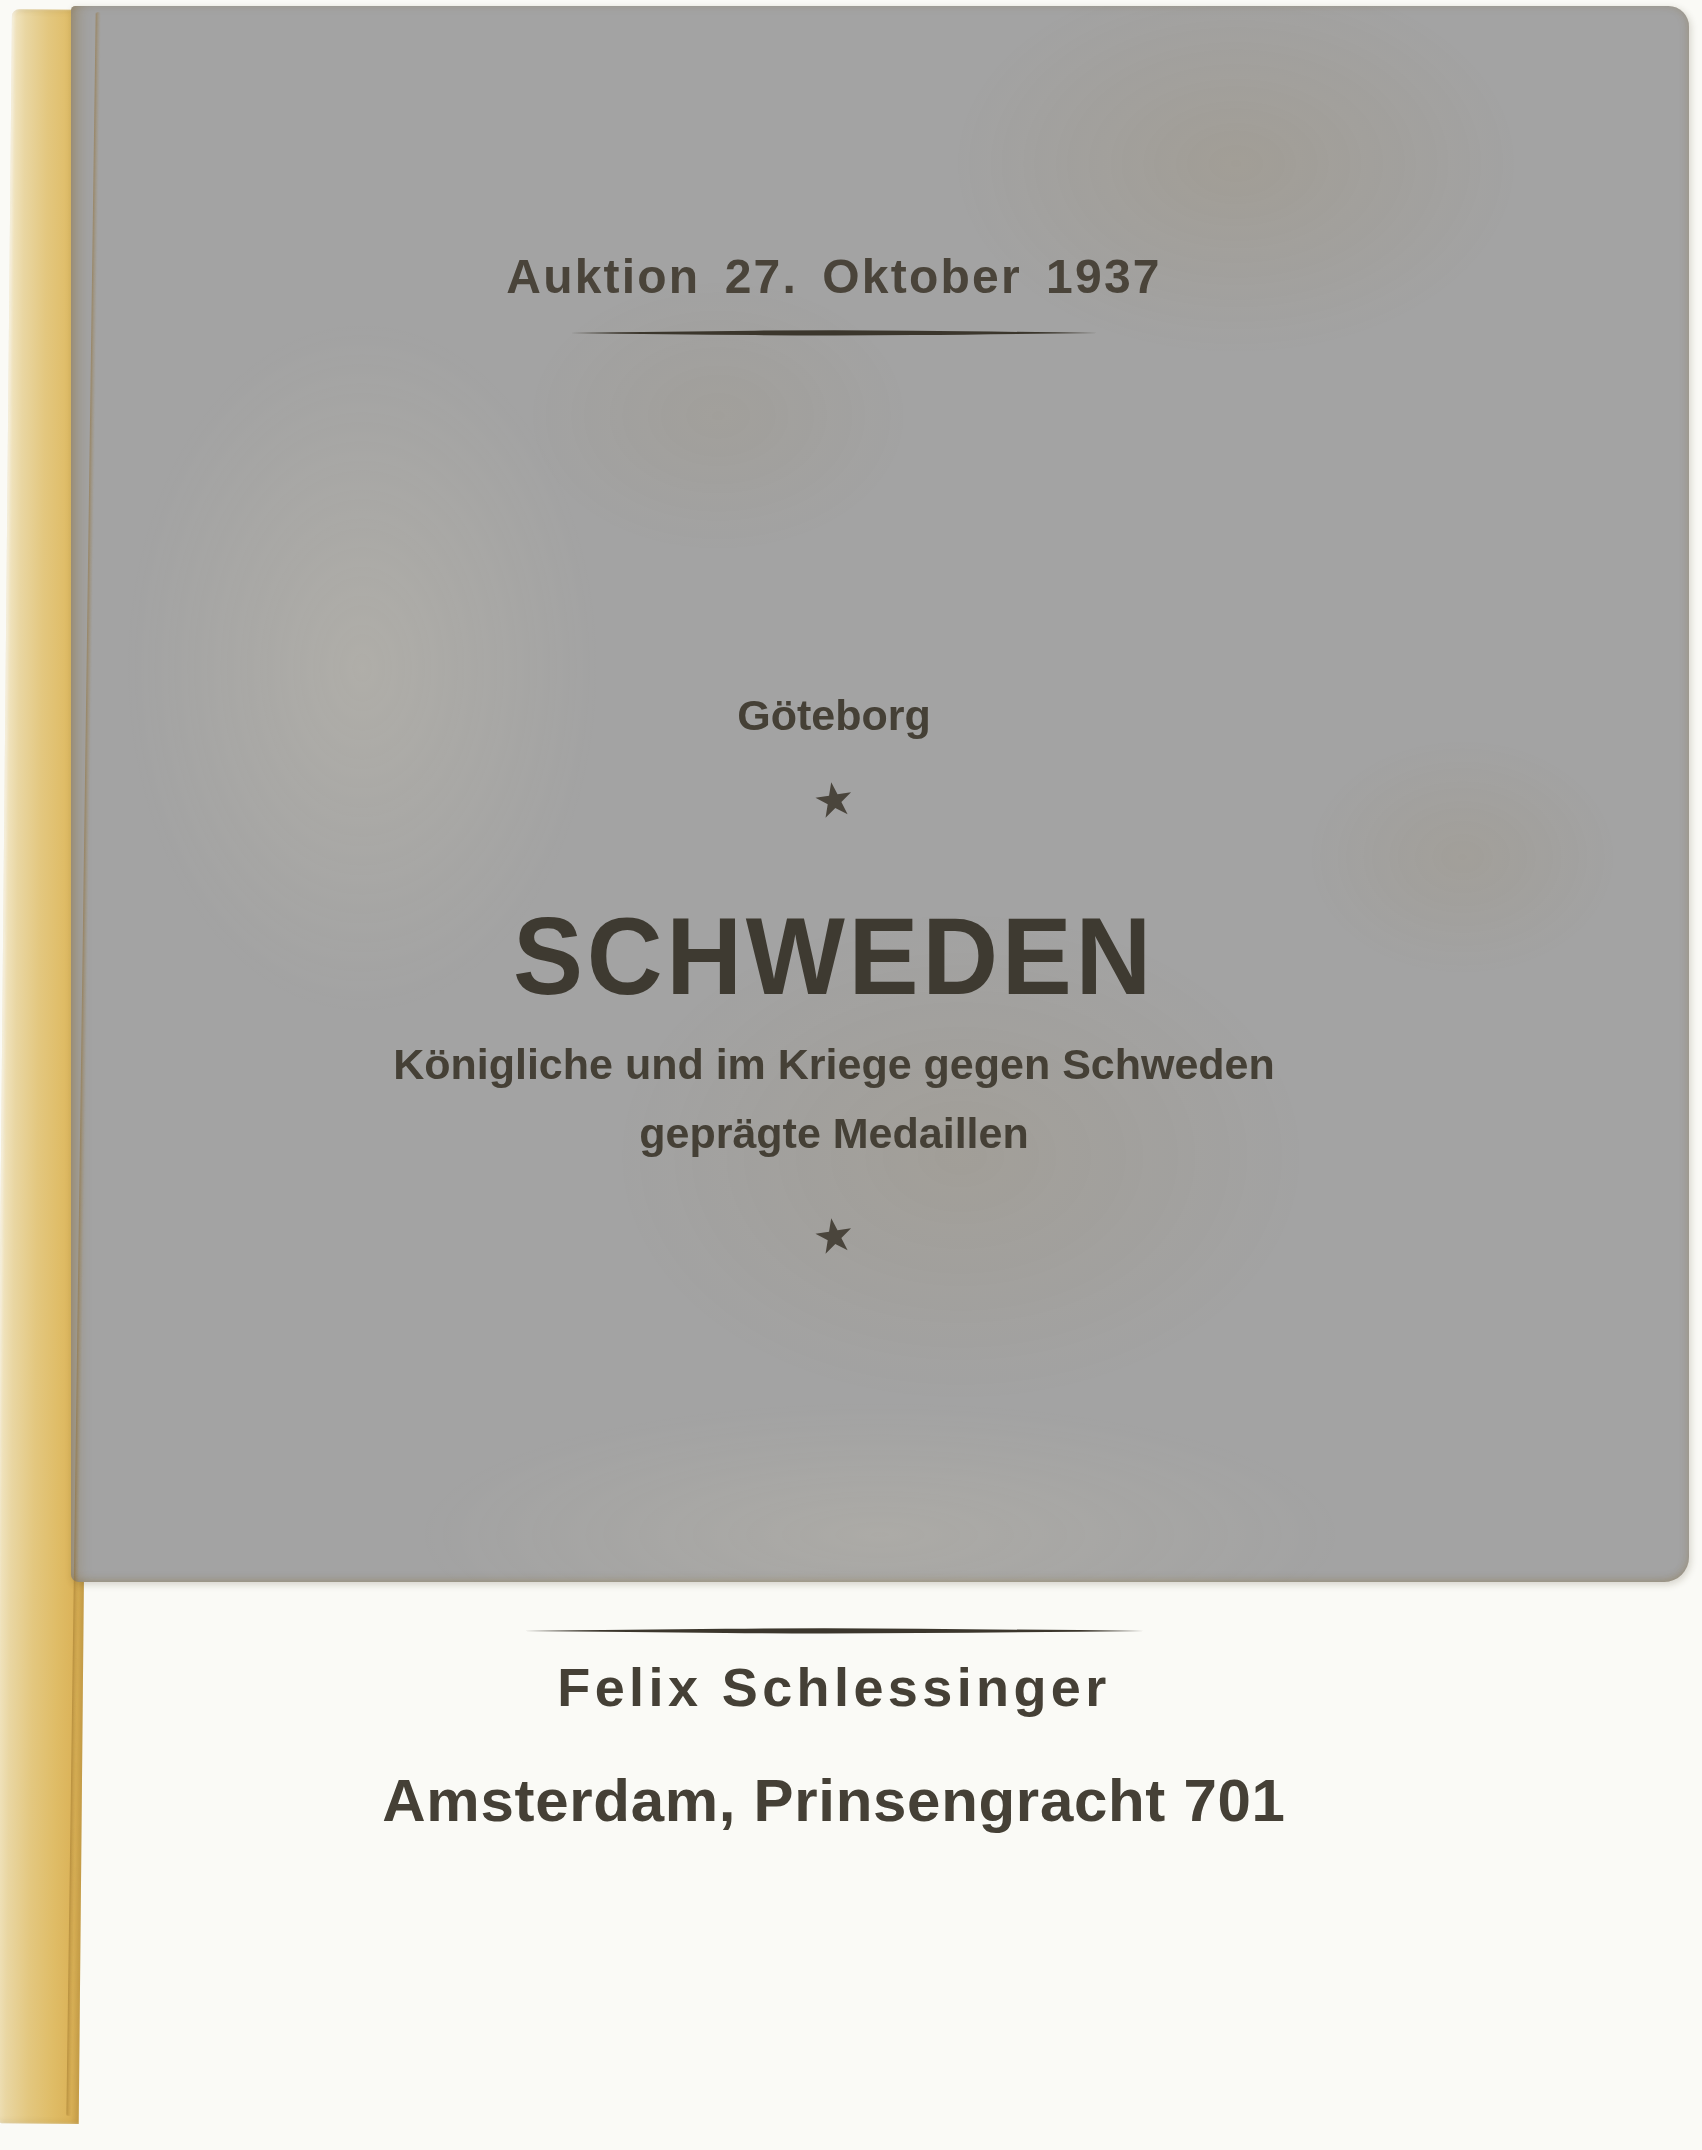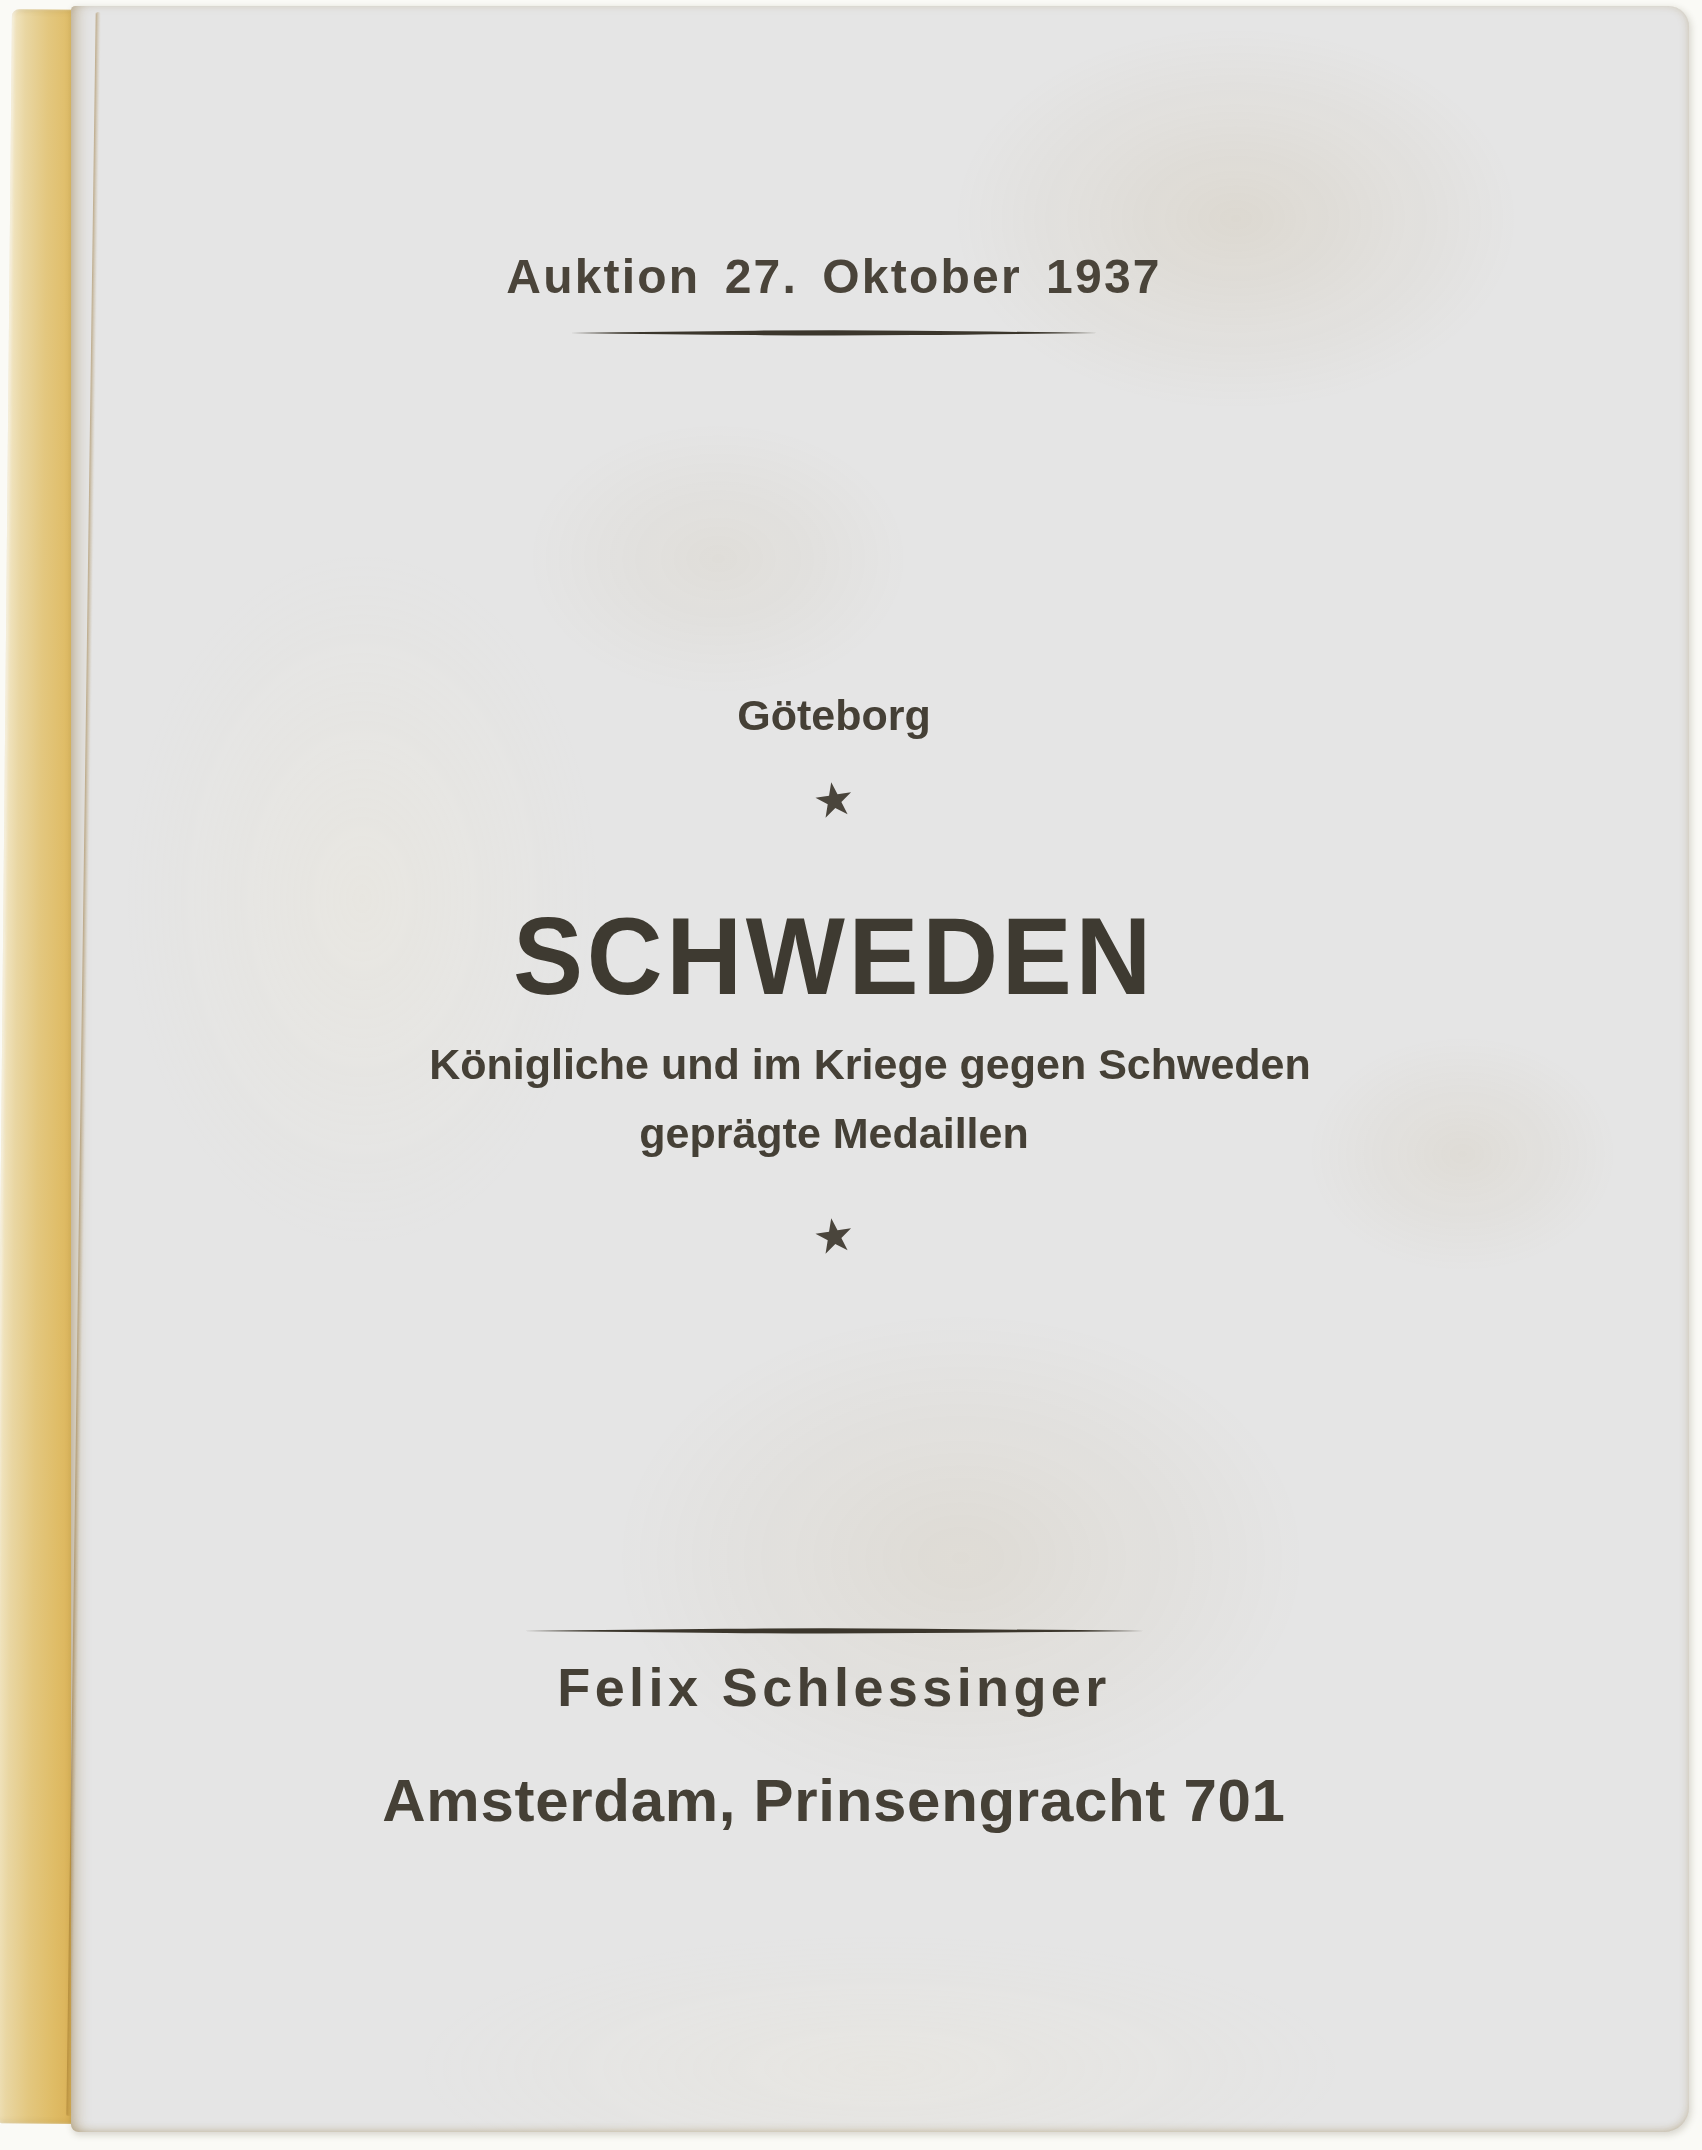--- a/index.html
+++ b/index.html
@@ -30,22 +30,22 @@
     transform-origin: top right;
     box-shadow: inset -3.7px 0 5.9px rgba(120, 90, 30, 0.25),
                 inset 2.2px 0 2.9px rgba(255,255,255,0.5);
   }
   
   .cover {
     position: absolute;
     left: 71px;
     top: 5.9px;
     width: 1618px;
-    height: 2126px;
-    background: #e5e5e5;
+    height: 1576px;
+    background: #a3a3a3;
     border-radius: 4.4px 20.6px 25px 7.4px;
     box-shadow: inset 11.8px 0 16px -8.8px rgba(130, 95, 25, 0.45),
                 inset -4.4px 0 10.3px -5.9px rgba(130, 95, 25, 0.30),
                 inset 0 -5.9px 11.8px -7.4px rgba(130, 95, 25, 0.30),
                 1.5px 2.9px 7.4px rgba(60, 50, 20, 0.18);
   }
   
   .cover::before {
     content: "";
     position: absolute;
@@ -132,21 +132,20 @@
     top: 888px;
     font-size: 105px;
     letter-spacing: 3.7px;
     color: #3e3a31;
     transform: scaleY(1.04);
     transform-origin: top center;
   }
   .subtitle-1 {
     top: 1034px;
     font-size: 43px;
-    padding-left: 36px;
   }
   .subtitle-2 {
     top: 1103px;
     font-size: 43px;
   }
   .publisher-name {
     top: 1650px;
     font-size: 54px;
     letter-spacing: 4.4px;
     color: #454036;

